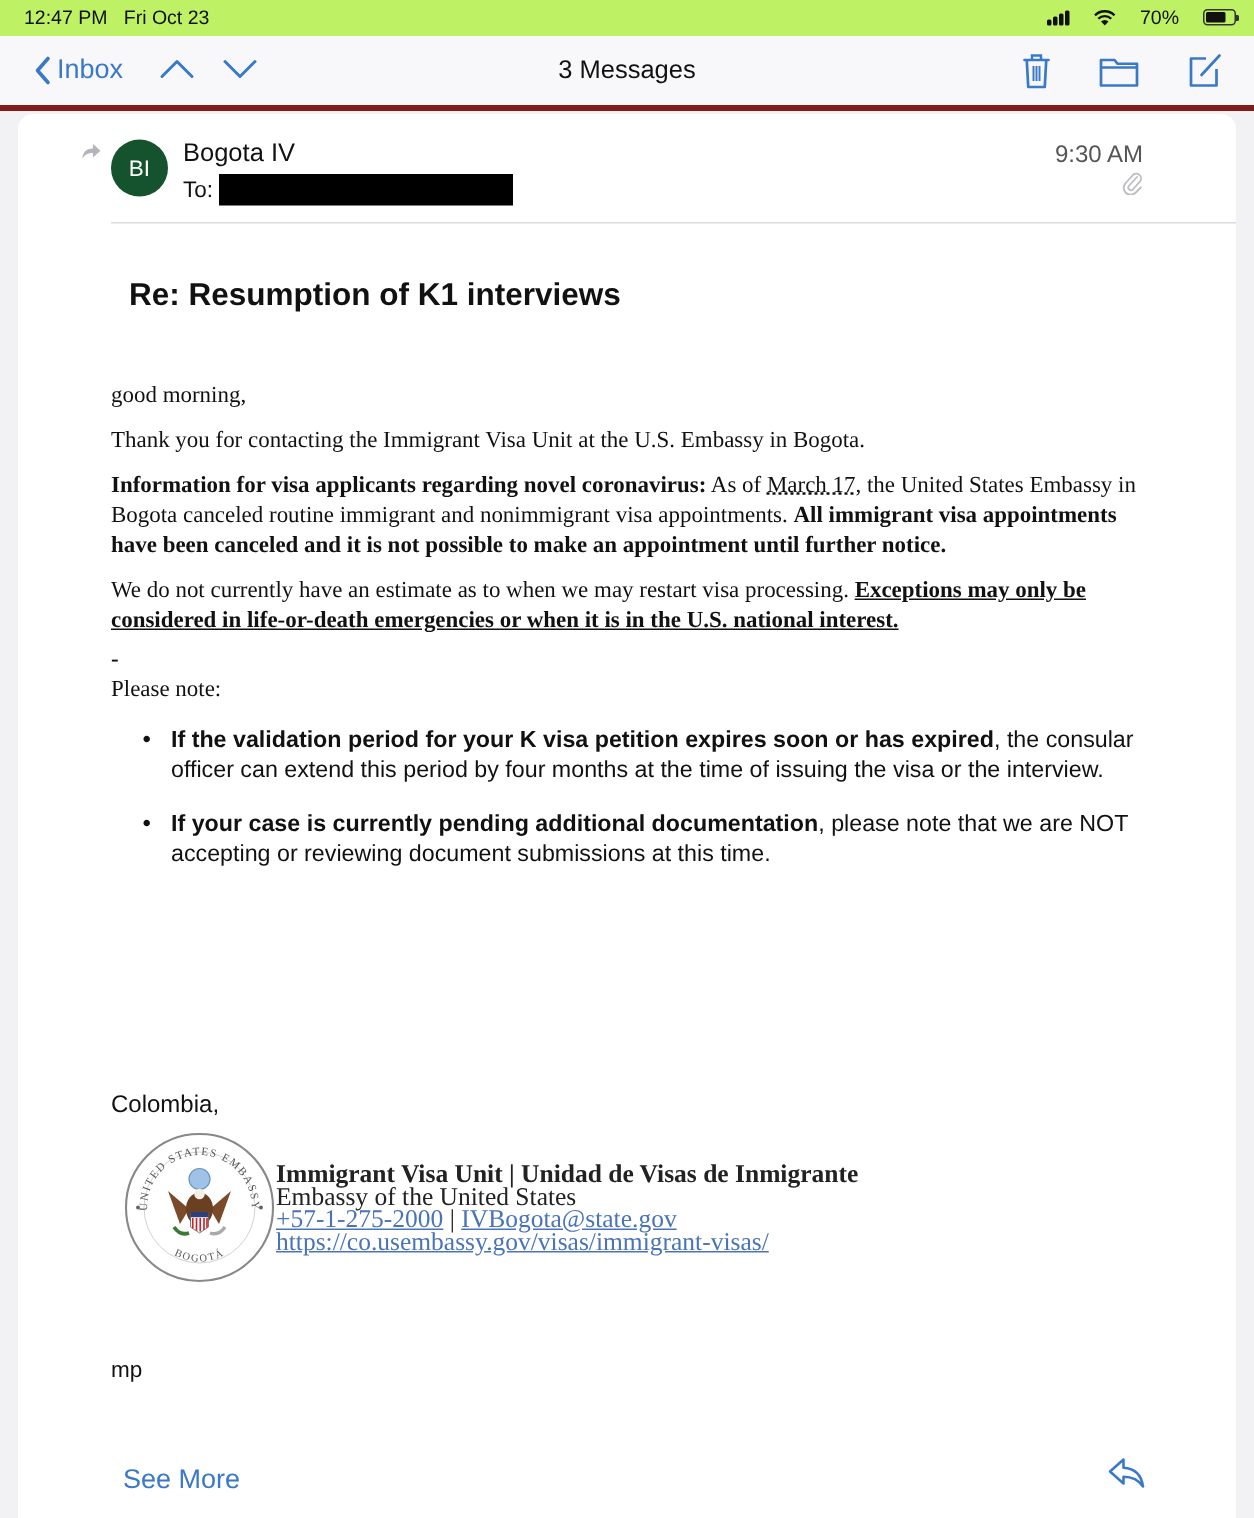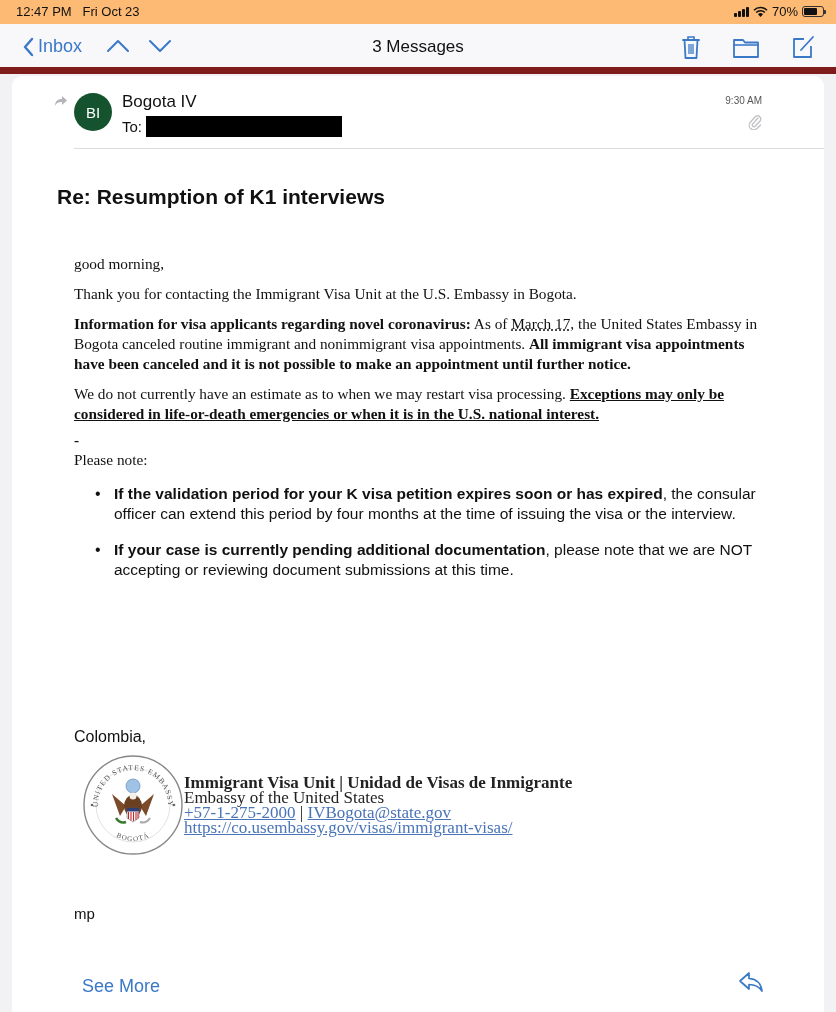--- a/index.html
+++ b/index.html
@@ -1,51 +1,51 @@
 <!DOCTYPE html>
 <html><head>
 <meta charset="utf-8">
 <style>
   * { box-sizing: border-box; margin: 0; padding: 0; }
   html, body { width: 836px; height: 1012px; overflow: hidden; background: #f2f2f5; }
   body { position: relative; font-family: "Liberation Sans", "DejaVu Sans", sans-serif; color: #000; }
 
   
-  .status-bar { position: absolute; left: 0; top: 0; width: 836px; height: 24px; background: #fdba74; }
+  .status-bar { position: absolute; left: 0; top: 0; width: 836px; height: 24px; background: #bef264; }
   .status-time { position: absolute; left: 16px; top: 4px; font-size: 13px; color: #111; }
-  .status-right { position: absolute; right: 12px; top: 4px; display: flex; align-items: center; gap: 4px; font-size: 13px; color: #111; }
+  .status-right { position: absolute; right: 12px; top: 4px; display: flex; align-items: center; gap: 16px; font-size: 13px; color: #111; }
   .signal { display: flex; align-items: flex-end; gap: 1px; height: 10px; }
   .signal span { display: block; width: 3px; background: #111; border-radius: 1px; }
   .battery { width: 22px; height: 11px; border: 1px solid #333; border-radius: 3px; padding: 1px; position: relative; }
   .battery .fill { height: 100%; background: #111; border-radius: 1px; }
   .battery::after { content: ""; position: absolute; right: -3px; top: 3px; width: 2px; height: 4px; background: #333; border-radius: 0 1px 1px 0; }
 
   
-  .nav-bar { position: absolute; left: 0; top: 24px; width: 836px; height: 50px; background: #f8f8fa; border-bottom: 7px solid #7f1d1d; }
+  .nav-bar { position: absolute; left: 0; top: 24px; width: 836px; height: 50px; background: #f8f8fa; border-bottom: 4px solid #7f1d1d; }
   .nav-back { position: absolute; left: 22px; top: 12px; display: flex; align-items: center; color: #3a78c8; font-size: 18px; cursor: pointer; }
   .nav-back svg { margin-right: 4px; }
   .nav-arrows { position: absolute; left: 106px; top: 14px; display: flex; gap: 18px; }
   .nav-arrows span { cursor: pointer; }
   .nav-title { position: absolute; left: 0; width: 836px; top: 13px; text-align: center; font-size: 17px; color: #111; pointer-events: none; }
   .nav-actions { position: absolute; right: 20px; top: 10px; display: flex; gap: 30px; }
   .nav-actions span { cursor: pointer; display: inline-block; }
 
   
   .card { position: absolute; left: 12px; top: 76px; width: 812px; height: 940px; background: #ffffff; border-radius: 10px 10px 0 0; }
 
   .forward-icon { position: absolute; left: 42px; top: 19px; }
   .avatar { position: absolute; left: 62px; top: 17px; width: 38px; height: 38px; border-radius: 50%; background: #14532d; color: #fff; font-size: 15px; display: flex; align-items: center; justify-content: center; }
   .sender { position: absolute; left: 110px; top: 16px; font-size: 17px; color: #111; }
   .to-line { position: absolute; left: 110px; top: 40px; font-size: 15px; color: #111; display: flex; align-items: center; }
   .redaction { display: inline-block; width: 196px; height: 21px; background: #000; margin-left: 4px; }
-  .time { position: absolute; right: 62px; top: 19px; font-size: 10px; color: #555; }
+  .time { position: absolute; right: 62px; top: 19px; font-size: 16px; color: #555; }
   .paperclip { position: absolute; right: 62px; top: 38px; }
   .header-divider { position: absolute; left: 62px; right: 0; top: 72px; height: 1px; background: #dcdce0; }
 
-  .subject { position: absolute; left: 45px; top: 109px; font-size: 21px; font-weight: bold; color: #111; }
+  .subject { position: absolute; left: 74px; top: 109px; font-size: 21px; font-weight: bold; color: #111; }
 
   .body { position: absolute; left: 62px; top: 178px; width: 692px; font-family: "Liberation Serif", "DejaVu Serif", serif; font-size: 15.3px; line-height: 20px; color: #111; }
   .body p { margin-bottom: 10px; }
   .body .u { text-decoration: underline; }
   .body .dotted { text-decoration: underline dotted; }
   .body .dash { height: 14px; line-height: 8px; font-weight: bold; }
 
   .sans-list { list-style: none; margin: 14px 0 8px 0; font-family: "Liberation Sans", "DejaVu Sans", sans-serif; font-size: 15.5px; line-height: 20px; }
   .sans-list li { position: relative; padding-left: 40px; margin-bottom: 16px; }
   .sans-list li::before { content: "•"; position: absolute; left: 21px; top: 0; font-size: 16px; }

